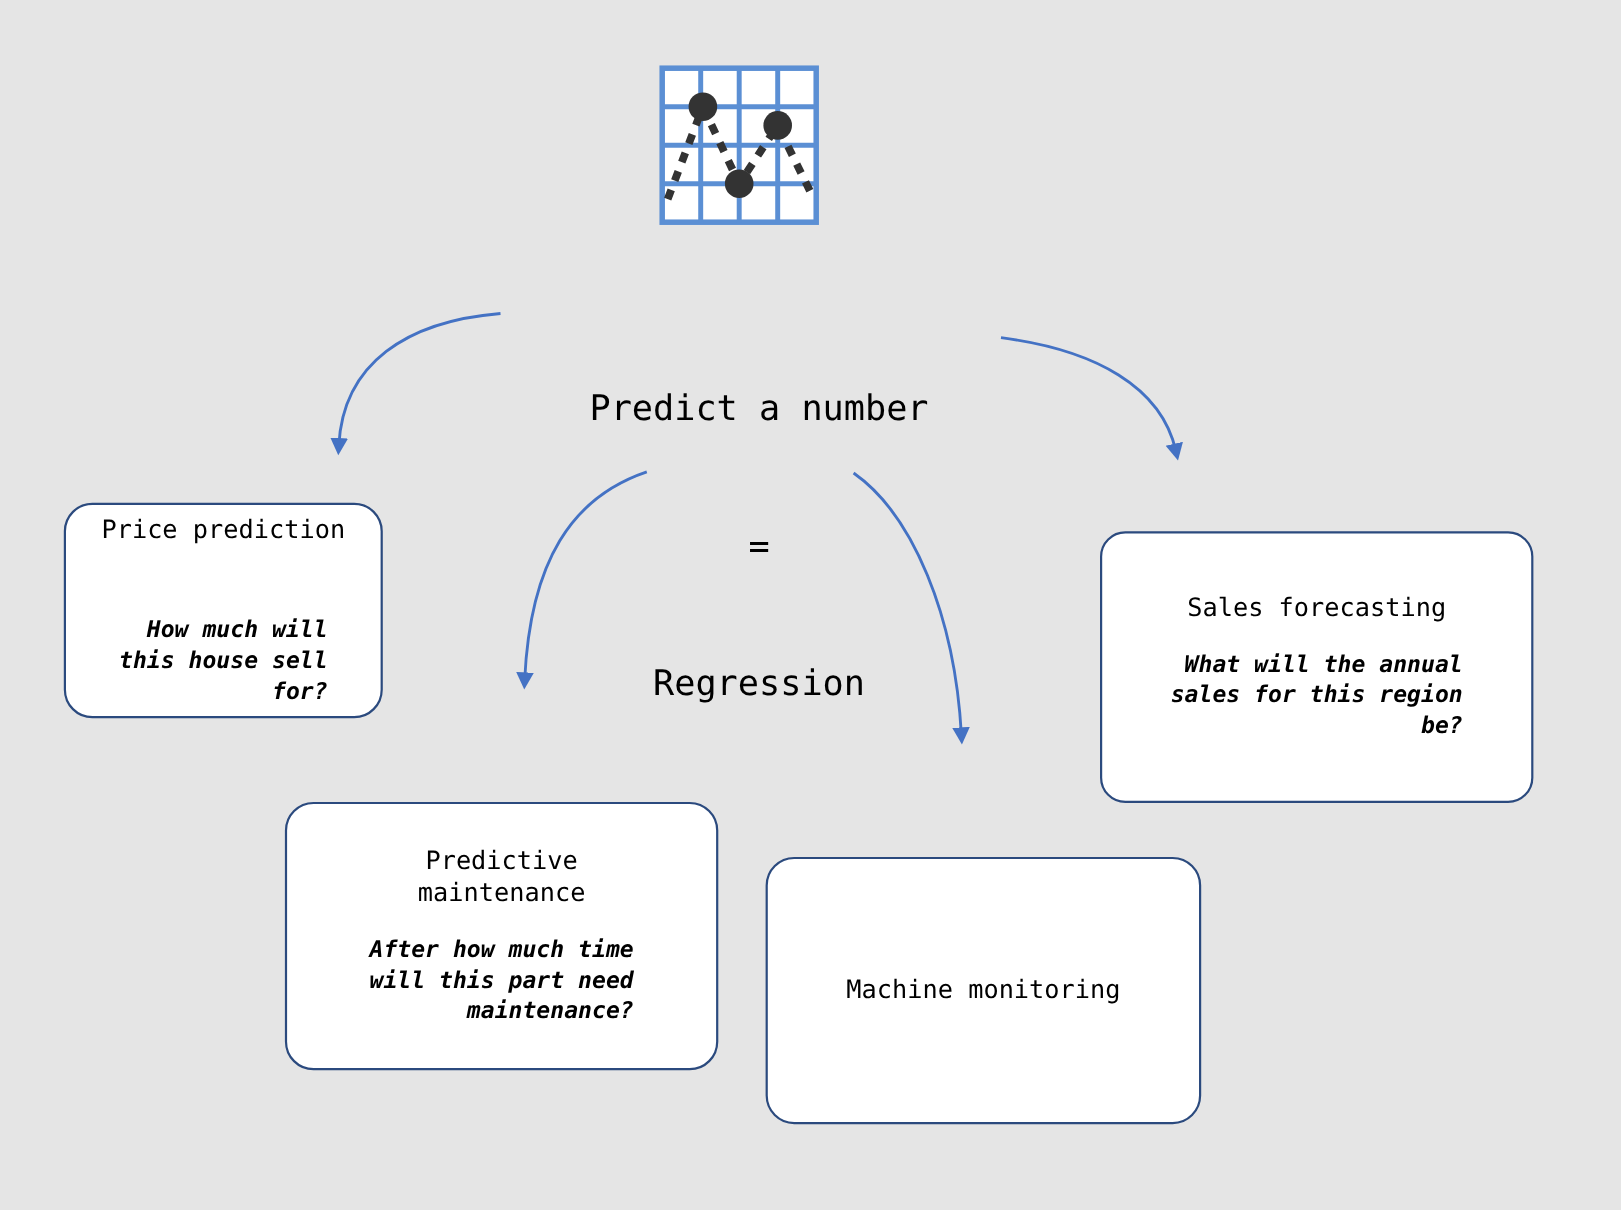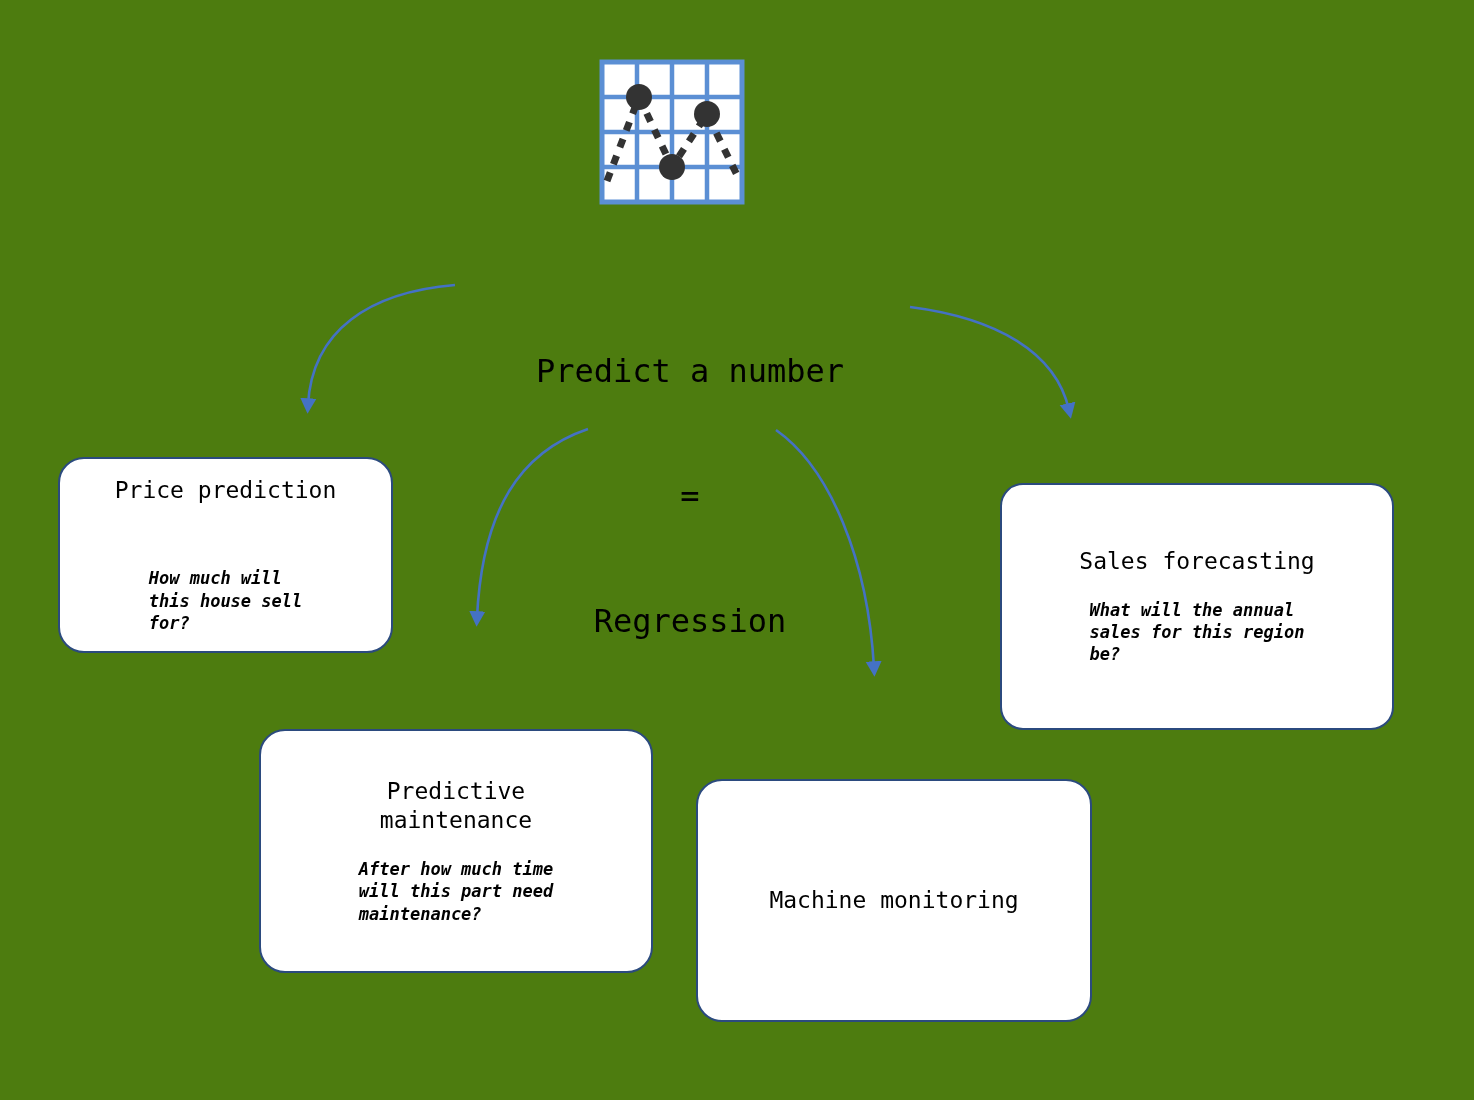--- a/index.html
+++ b/index.html
@@ -7,21 +7,21 @@
     padding: 0;
     background: #ffffff;
   }
   body {
     font-family: "DejaVu Sans Mono", monospace;
   }
   #canvas {
     position: relative;
     width: 1474px;
     height: 1100px;
-    background: #4d7c0f;
+    background: #e5e5e5;
     overflow: hidden;
   }
 
   
   #icon-wrap {
     position: absolute;
     left: 599px;
     top: 59px;
     width: 146px;
     height: 146px;
@@ -70,29 +70,29 @@
     font-size: 23px;
     line-height: 1.28;
     color: #000000;
     text-align: center;
     white-space: pre-line;
   }
   .node-question {
     font-family: "DejaVu Sans Mono", monospace;
     font-style: italic;
     font-weight: bold;
-    font-size: 17px;
+    font-size: 21px;
     line-height: 1.32;
     color: #000000;
-    text-align: left;
+    text-align: right;
     margin-top: 22px;
     white-space: pre-line;
   }
 
-  #box-price        { left: 58px;   top: 457px;  width: 335px; height: 196px; gap: 40px; }
+  #box-price        { left: 58px;   top: 457px;  width: 290px; height: 196px; gap: 40px; }
   #box-maintenance  { left: 259px;  top: 729px;  width: 394px; height: 244px; }
   #box-machine      { left: 696px;  top: 779px;  width: 396px; height: 243px; }
   #box-sales        { left: 1000px; top: 483px;  width: 394px; height: 247px; border-radius: 23px; }
 </style>
 </head>
 <body>
 
 <div id="canvas">
 
   <div id="icon-wrap">

